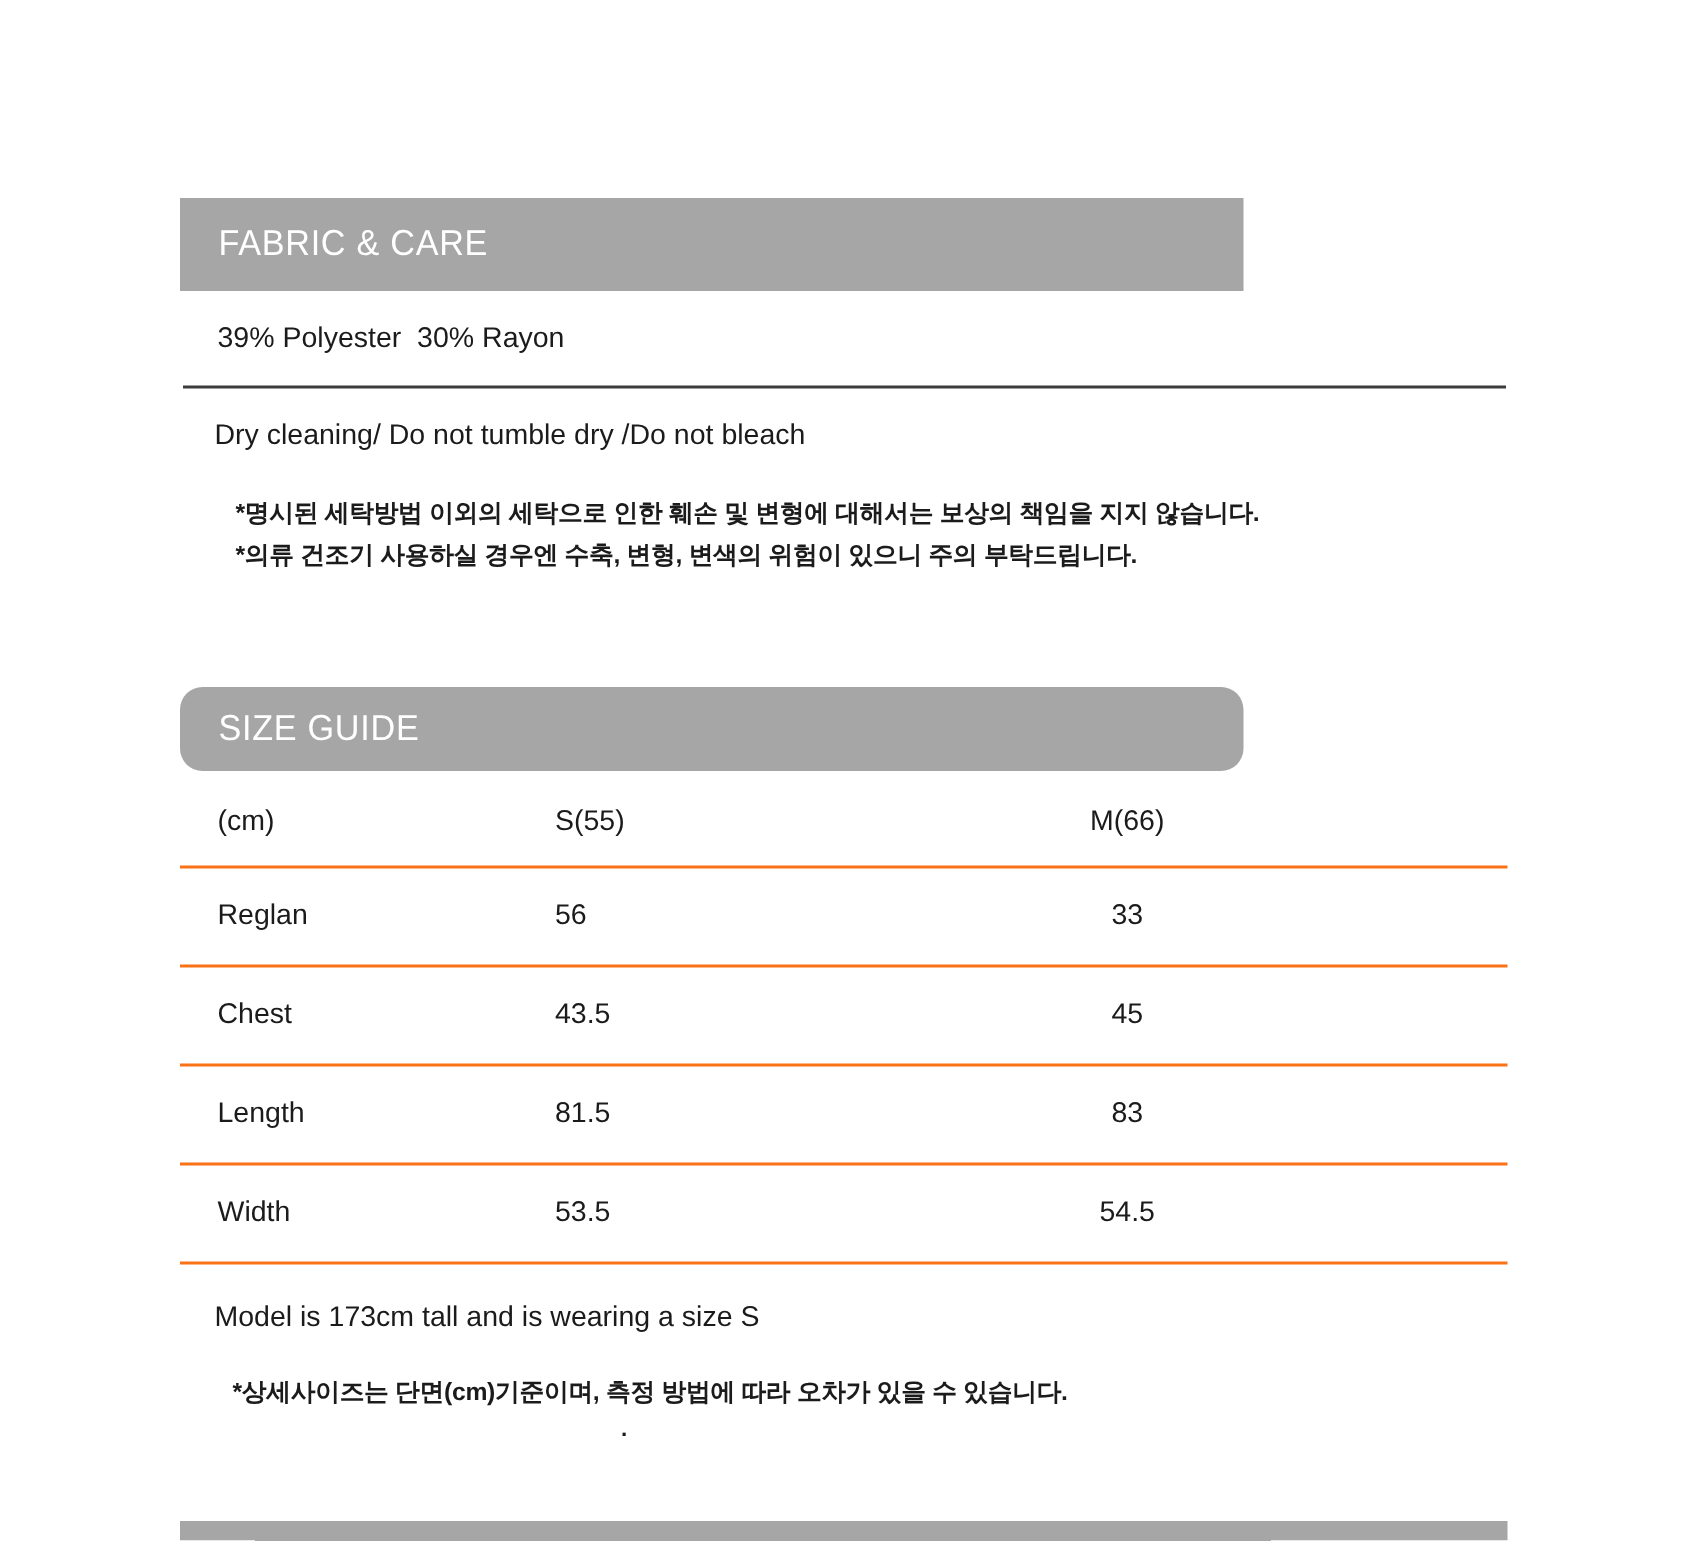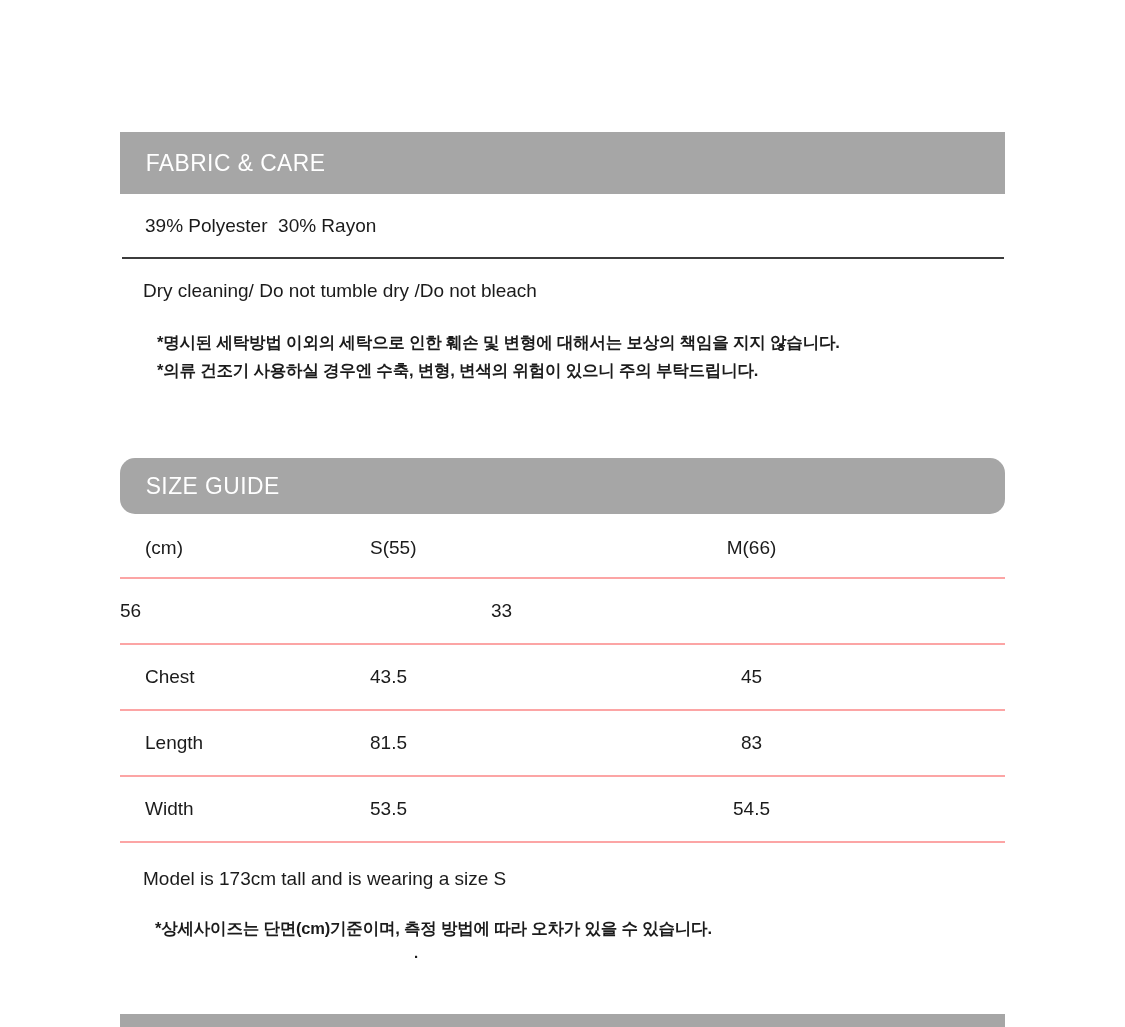--- a/index.html
+++ b/index.html
@@ -7,21 +7,21 @@
     width:1125px;height:1027px;
     background:#ffffff;
     font-family:"Liberation Sans", sans-serif;
     color:#1b1b1b;
     position:relative;
   }
   .page{position:absolute;left:0;top:0;width:1125px;height:1027px;background:#ffffff;overflow:hidden;}
 
   
   .section-bar{
-    position:absolute;left:120px;width:885px;
+    position:absolute;left:120px;width:709px;
     background:#a6a6a6;
     display:flex;align-items:center;
   }
   #fabric-bar{top:132px;height:62px;}
   #size-bar{top:458px;height:56px;border-radius:15px;}
   .bar-title{
     color:#ffffff;font-size:24px;font-weight:400;
     padding-left:27px;letter-spacing:.5px;
     transform:scaleX(.95);transform-origin:left center;
     white-space:nowrap;
@@ -31,21 +31,21 @@
 
   .text{position:absolute;font-size:19px;line-height:22px;white-space:nowrap;}
   .composition{left:145px;top:215px;white-space:pre;}
   .care{left:143px;top:280px;}
   .note{font-size:16.5px;font-weight:700;letter-spacing:-.2px;}
   .care-note-1{left:157px;top:331px;}
   .care-note-2{left:157px;top:359px;}
 
   
   .size-table{position:absolute;left:120px;top:518px;width:885px;font-size:19px;}
-  .s-row{display:flex;align-items:center;height:64px;border-bottom:2px solid #fca5a5;}
+  .s-row{display:flex;align-items:center;height:64px;border-bottom:2px solid #f97316;}
   .s-head{height:59px;}
   .c-label{width:250px;padding-left:25px;box-sizing:border-box;}
   .c-s{width:310px;text-align:left;}
   .c-m{width:143px;text-align:center;}
   .c-fill{flex:1;}
 
   .model-info{left:143px;top:868px;}
   .bottom-note{left:155px;top:917px;}
   .stray{position:absolute;left:414px;top:944px;font-size:15px;font-weight:700;}
 
@@ -75,20 +75,21 @@
 
   <div class="size-table">
     <div class="s-row s-head">
       <div class="c-label">(cm)</div>
       <div class="c-s">S(55)</div>
       <div class="c-m">M(66)</div>
       <div class="c-fill"></div>
     </div>
 
     <div class="s-row">
+      <div class="c-label">Reglan</div>
       <div class="c-s">56</div>
       <div class="c-m">33</div>
       <div class="c-fill"></div>
     </div>
 
     <div class="s-row">
       <div class="c-label">Chest</div>
       <div class="c-s">43.5</div>
       <div class="c-m">45</div>
       <div class="c-fill"></div>

